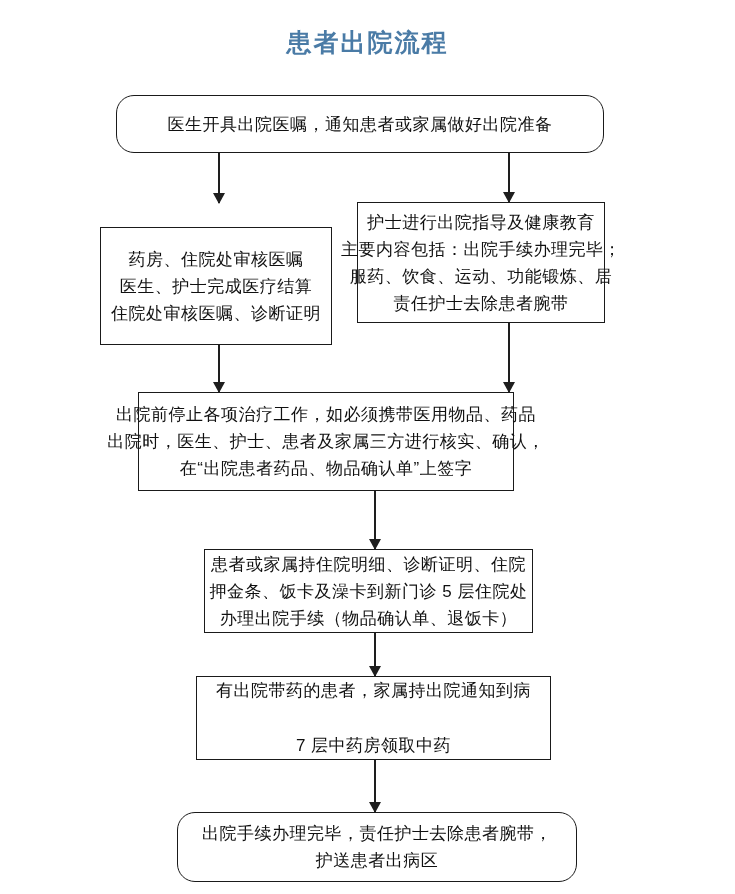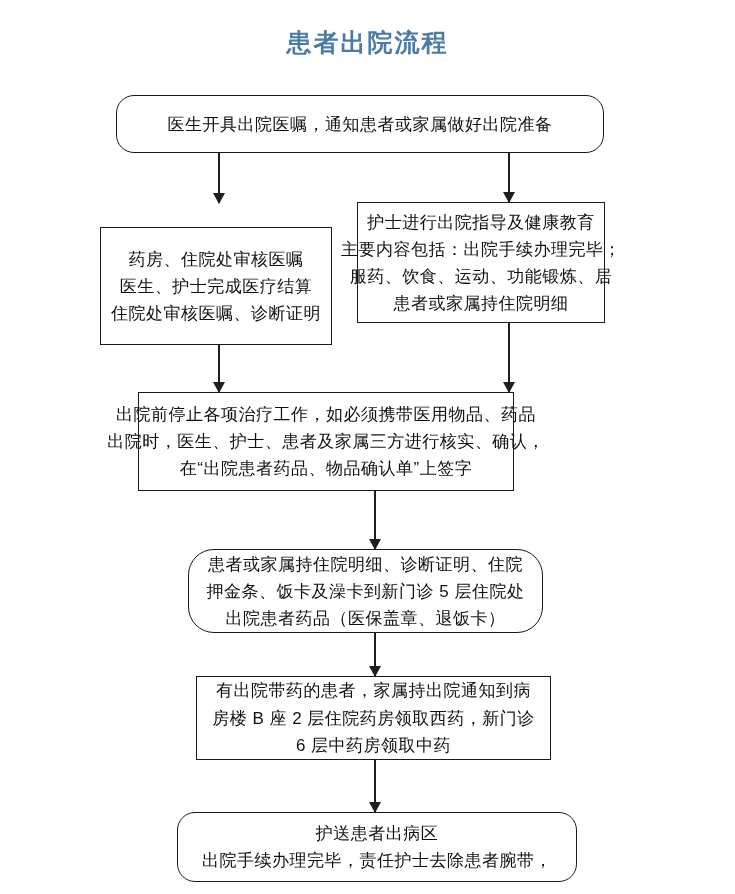--- a/index.html
+++ b/index.html
@@ -58,21 +58,21 @@
   .node .line {
     display: block;
     white-space: nowrap;
   }
 
   
   #node-start      { left: 100px; top: 95px;  width: 488px; height: 58px; margin-left: 16px; }
   #node-billing    { left: 100px; top: 189px; width: 232px; height: 118px; margin-top: 38px; }
   #node-education  { left: 357px; top: 202px; width: 248px; height: 121px; }
   #node-confirm    { left: 138px; top: 392px; width: 376px; height: 99px; }
-  #node-discharge  { left: 188px; top: 549px; width: 355px; height: 84px; border-radius: 26px; }
+  #node-discharge  { left: 204px; top: 549px; width: 329px; height: 84px; }
   #node-medicine   { left: 196px; top: 676px; width: 355px; height: 84px; justify-content: space-between; }
   #node-end        { left: 177px; top: 812px; width: 400px; height: 70px; }
 
   
   .arrow {
     position: absolute;
     width: 2px;
     background: #1e1e1e;
   }
   .arrow::after {
@@ -118,39 +118,38 @@
   <div class="node" id="node-billing">
     <span class="line">药房、住院处审核医嘱</span>
     <span class="line">医生、护士完成医疗结算</span>
     <span class="line">住院处审核医嘱、诊断证明</span>
   </div>
 
   <div class="node" id="node-education">
     <span class="line">护士进行出院指导及健康教育</span>
     <span class="line">主要内容包括：出院手续办理完毕；</span>
     <span class="line">服药、饮食、运动、功能锻炼、居</span>
-    <span class="line">患者或家属持住院明细</span>
+    <span class="line">责任护士去除患者腕带</span>
   </div>
 
   <div class="node" id="node-confirm">
     <span class="line">出院前停止各项治疗工作，如必须携带医用物品、药品</span>
     <span class="line">出院时，医生、护士、患者及家属三方进行核实、确认，</span>
     <span class="line">在“出院患者药品、物品确认单”上签字</span>
   </div>
 
   <div class="node" id="node-discharge">
     <span class="line">患者或家属持住院明细、诊断证明、住院</span>
     <span class="line">押金条、饭卡及澡卡到新门诊 5 层住院处</span>
-    <span class="line">出院患者药品（医保盖章、退饭卡）</span>
+    <span class="line">办理出院手续（物品确认单、退饭卡）</span>
   </div>
 
   <div class="node" id="node-medicine">
     <span class="line">有出院带药的患者，家属持出院通知到病</span>
-    <span class="line">房楼 B 座 2 层住院药房领取西药，新门诊</span>
-    <span class="line">6 层中药房领取中药</span>
+    <span class="line">7 层中药房领取中药</span>
   </div>
 
   <div class="node rounded" id="node-end">
+    <span class="line">出院手续办理完毕，责任护士去除患者腕带，</span>
     <span class="line">护送患者出病区</span>
-    <span class="line">出院手续办理完毕，责任护士去除患者腕带，</span>
   </div>
 
 </div>
 
 </body></html>

